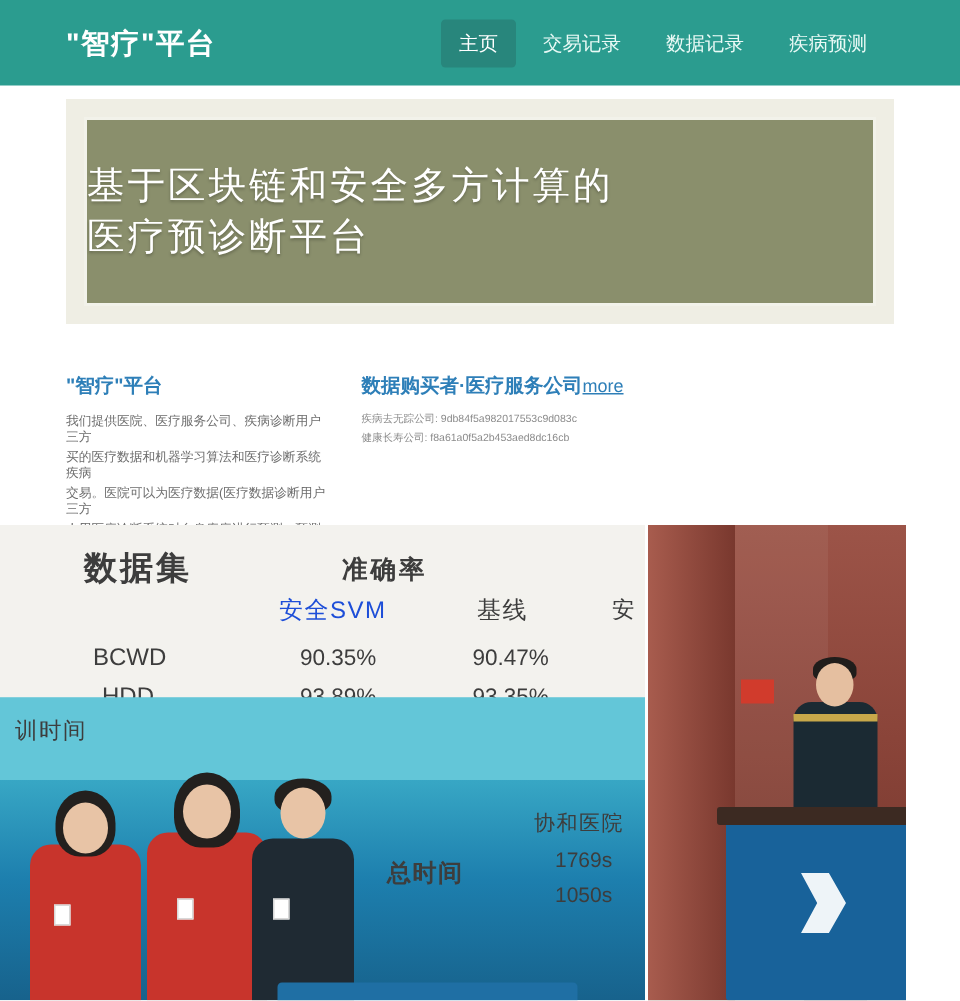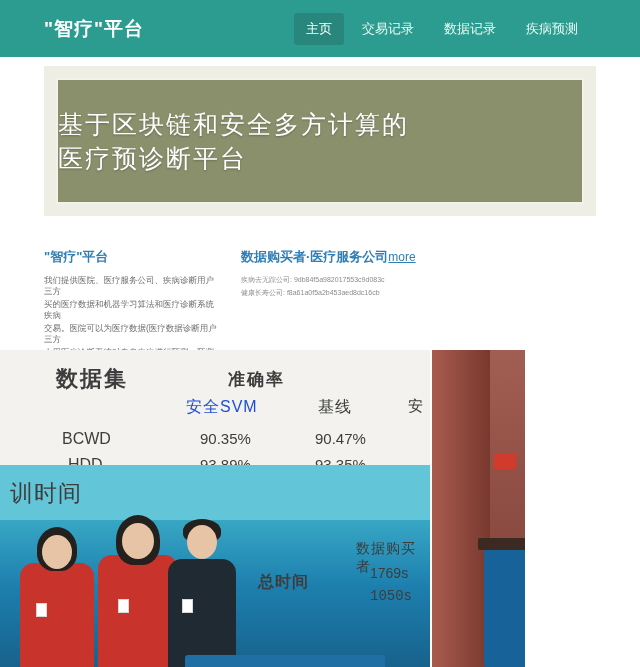--- a/index.html
+++ b/index.html
@@ -123,21 +123,21 @@
     font-size: 7px;
     line-height: 10.5px;
     color: #8c8c8c;
     word-break: break-all;
   }
 
   
   .photo-area {
     position: absolute;
     left: 0; top: 350px;
-    width: 525px;
+    width: 604px;
     height: 317px;
     overflow: hidden;
   }
 
   
   .slide {
     position: absolute;
     left: 0; top: 0;
     width: 430px;
     height: 317px;
@@ -206,25 +206,25 @@
     margin-top: 40px;
   }
   .slide-seccmp {
     position: absolute;
     left: 356px; top: 190px;
     font-size: 14px;
     color: #3d3d3d;
     letter-spacing: 1px;
   }
   .slide-t1 { position: absolute; left: 370px; top: 215px; font-size: 14px; color: #3d3d3d; }
-  .slide-t2 { position: absolute; left: 370px; top: 238px; font-size: 14px; color: #3d3d3d; font-family: Liberation Mono, monospace; }
+  .slide-t2 { position: absolute; left: 370px; top: 238px; font-size: 14px; color: #3d3d3d; }
   .slide-sidetext {
     position: absolute;
     left: 10px; top: 128px;
-    font-size: 23px;
+    font-size: 15px;
     color: #3d3d3d;
     letter-spacing: 1px;
   }
   
   .band {
     position: absolute;
     left: 0; top: 115px;
     width: 430px;
     height: 202px;
     background: linear-gradient(180deg,#5bc2d4 0%, #37a6c4 28%, #1d7fae 60%, #17628c 100%);
@@ -452,21 +452,21 @@
         <div class="podium">
           
           
           
           
         </div>
       </div>
 
       <div class="slide-sidetext">训时间</div>
       <div class="slide-time-heading">总时间</div>
-      <div class="slide-seccmp">数据购买者</div>
+      <div class="slide-seccmp">协和医院</div>
       <div class="slide-t1">1769s</div>
       <div class="slide-t2">1050s</div>
     </div>
 
     <div class="rightphoto">
       <div class="rp-wall"></div>
       <div class="rp-curtain"></div>
       <div class="rp-panel"></div>
       <div class="rp-redbox"></div>
       <div class="rp-speaker-body">

